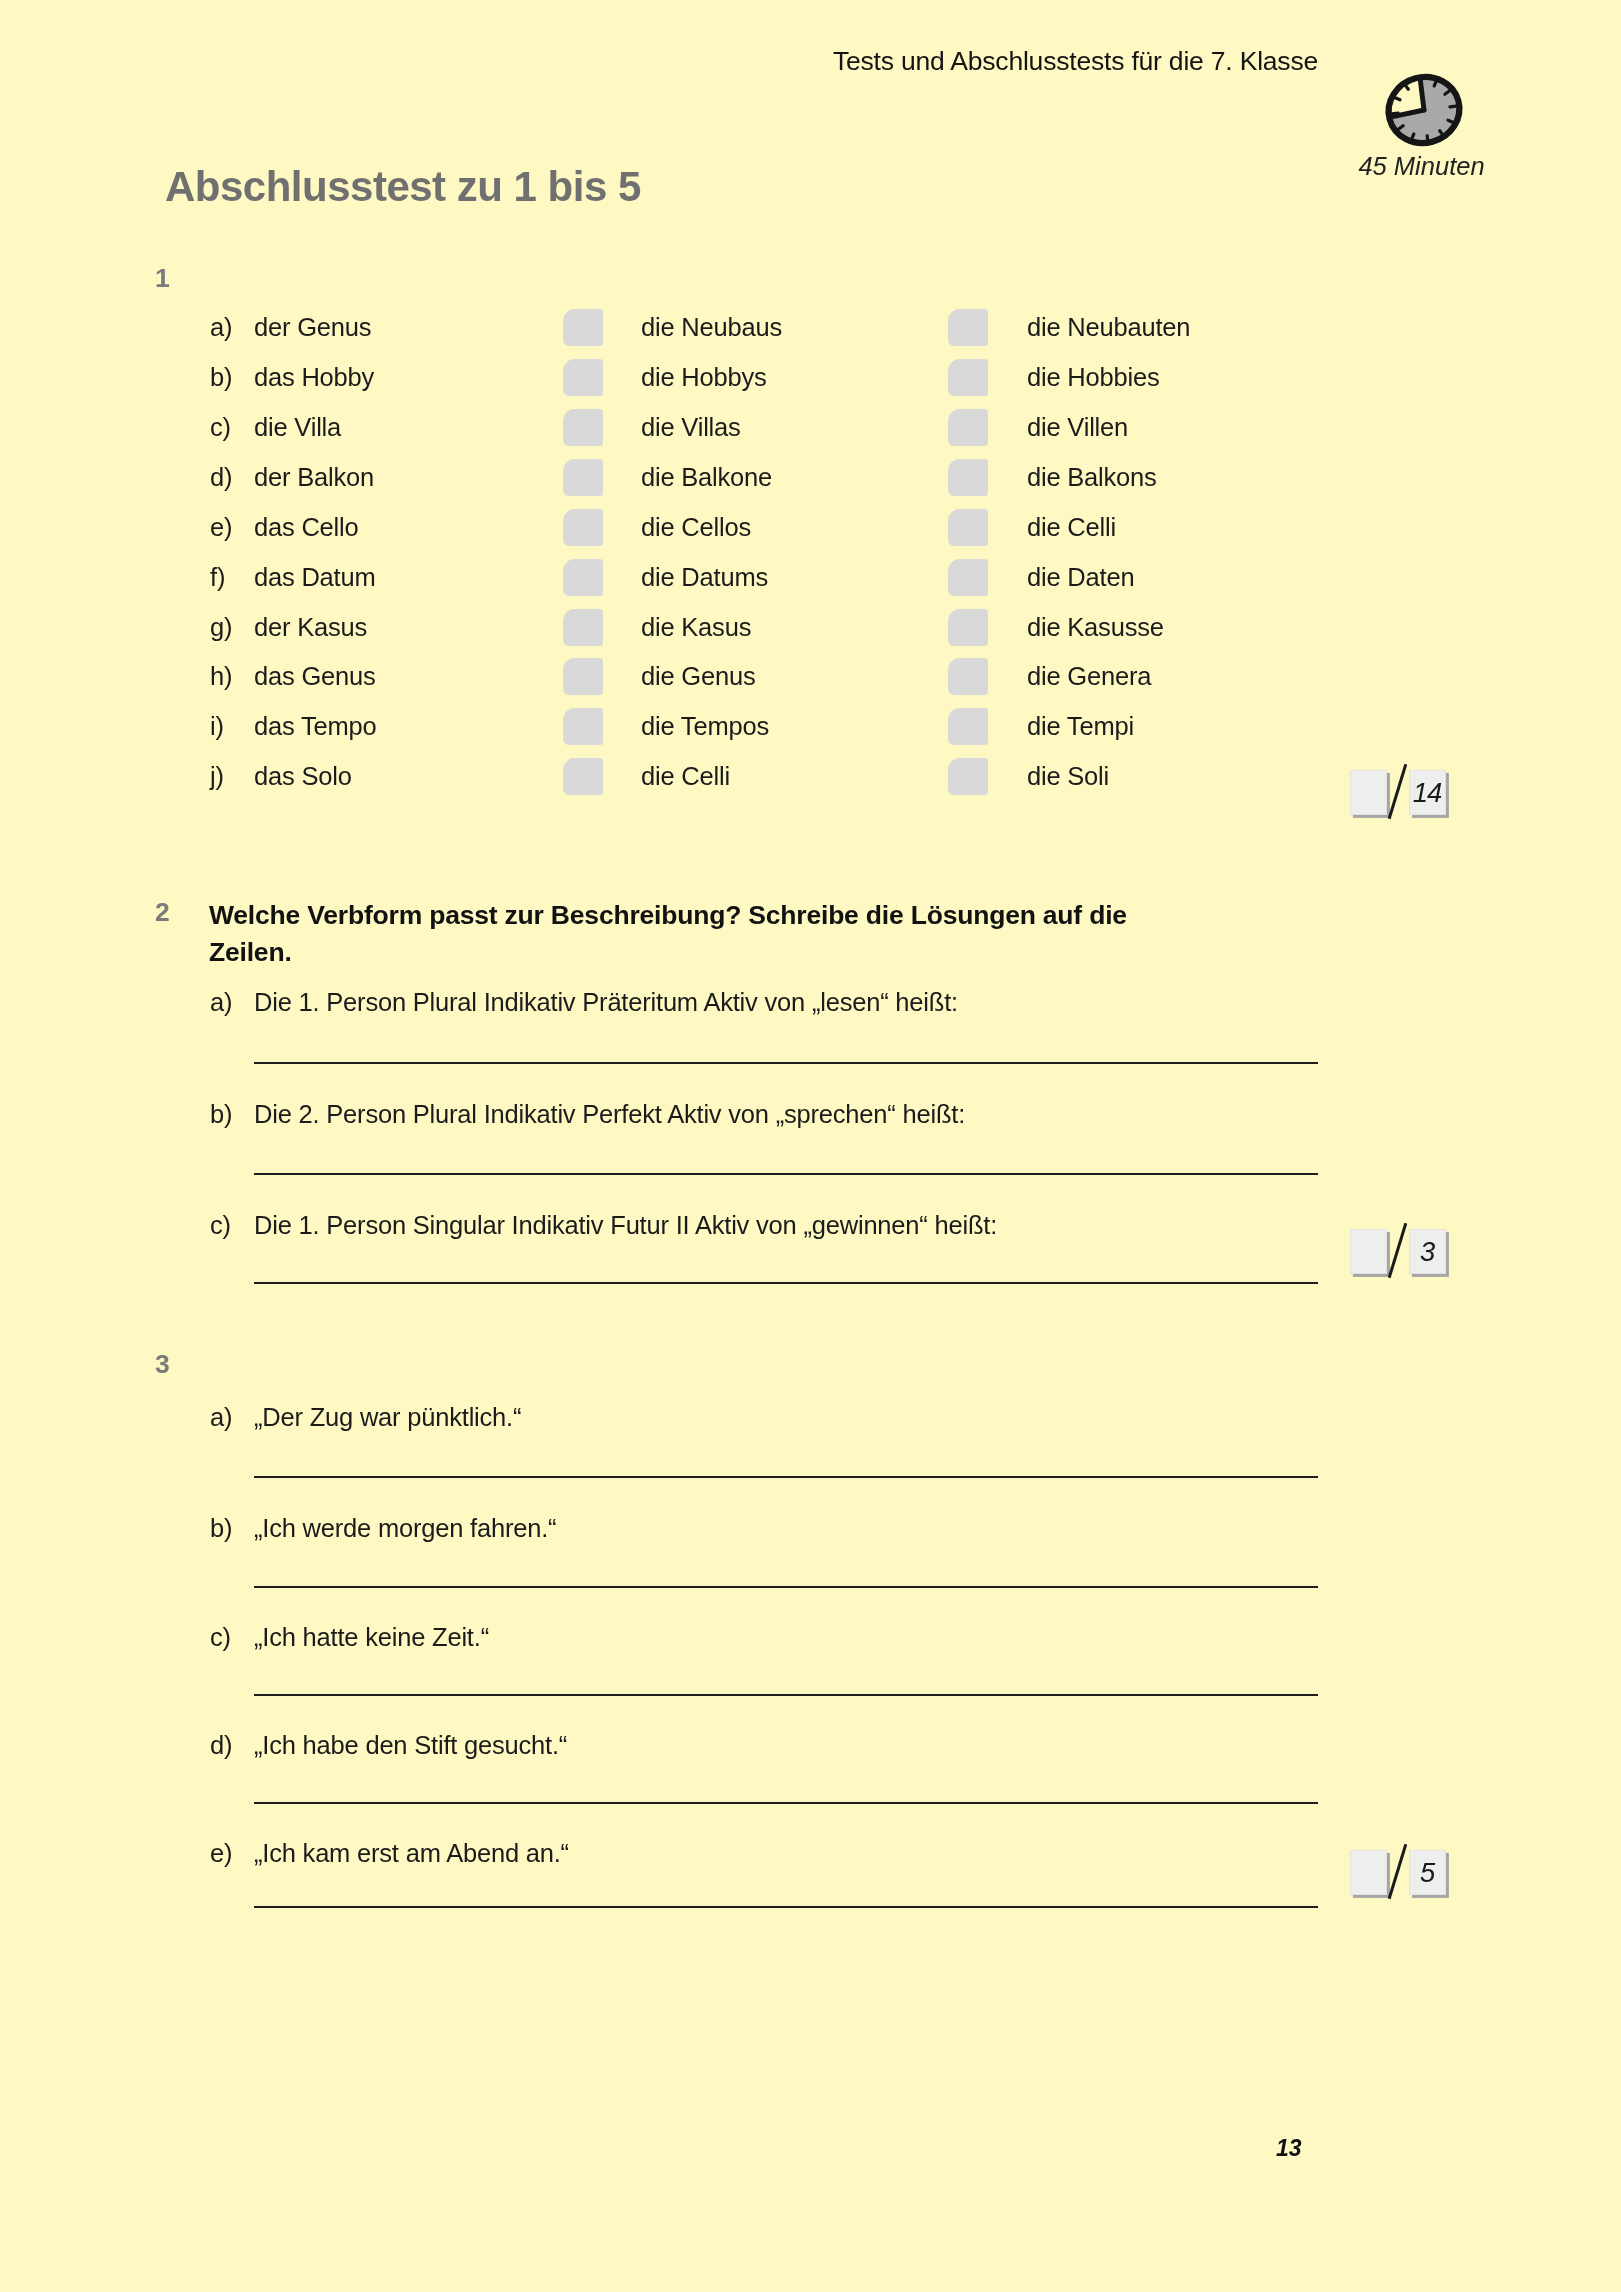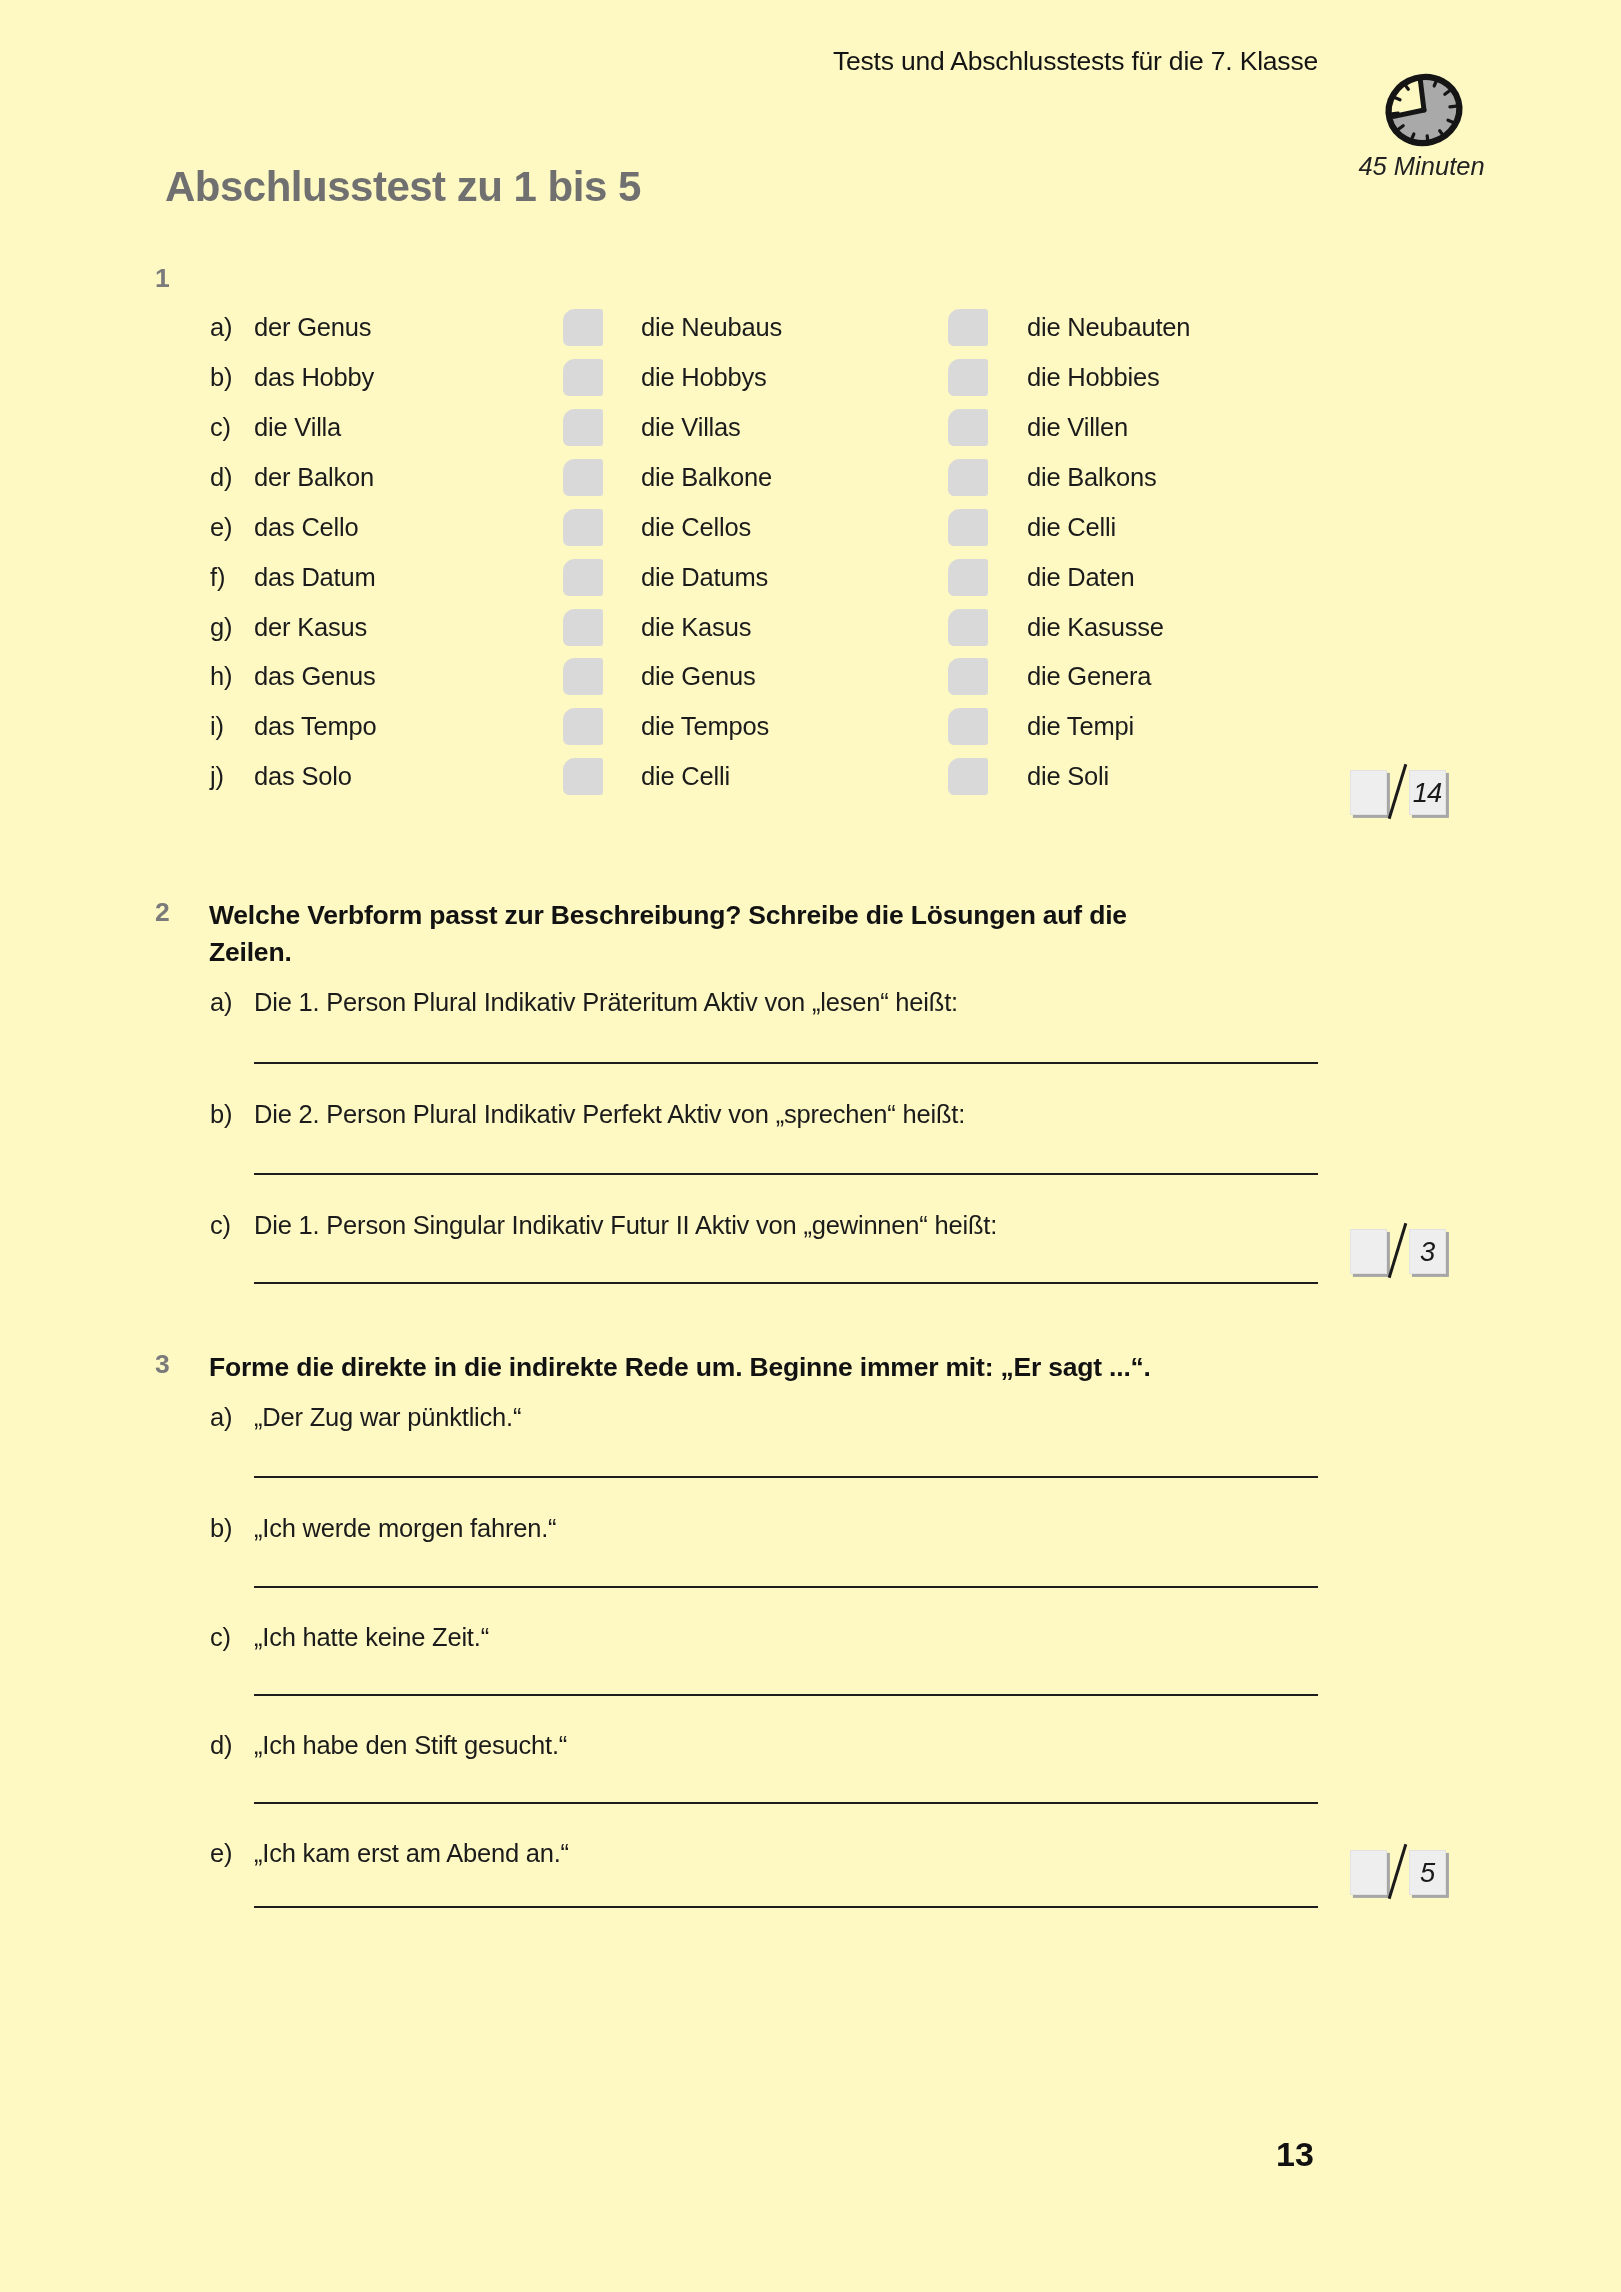--- a/index.html
+++ b/index.html
@@ -94,21 +94,21 @@
   }
   .score-slash{width:21.6px;height:45px;position:relative;}
   .slash-line{
     position:absolute;left:8.8px;top:-6.9px;width:2.9px;height:57px;
     background:#1b1b1b;transform:rotate(17deg);
   }
 
   
   .page-number{
     position:absolute;left:1276px;top:2135px;
-    font-size:34px;font-weight:bold;color:#111;
+    font-size:23px;font-weight:bold;color:#111;font-style:italic;
   }
 </style>
 </head>
 <body>
 
 <div class="page">
 
   <div class="header">Tests und Abschlusstests für die 7. Klasse</div>
 
   <div class="clock">
@@ -275,21 +275,20 @@
           <div class="slash-line"></div>
         </div>
       <div class="score-box max">
         <span class="score-num">3</span>
       </div>
     </div>
   </section>
 
   <section class="layer">
     <span class="qnum" style="top:1349px">3</span>
-    <span class="qprompt" style="top:1349px">Forme die direkte in die indirekte Rede um. Beginne immer mit: „Er sagt ...“.</span>
     <div id="q3-items">
   <div class="q-item" style="top: 1403px;">
     <span class="letter">a)</span>
     <span class="item-text">„Der Zug war pünktlich.“</span>
     <div class="answer-line" style="top: 73px;"></div>
   </div>
 
   <div class="q-item" style="top: 1514px;">
     <span class="letter">b)</span>
     <span class="item-text">„Ich werde morgen fahren.“</span>

